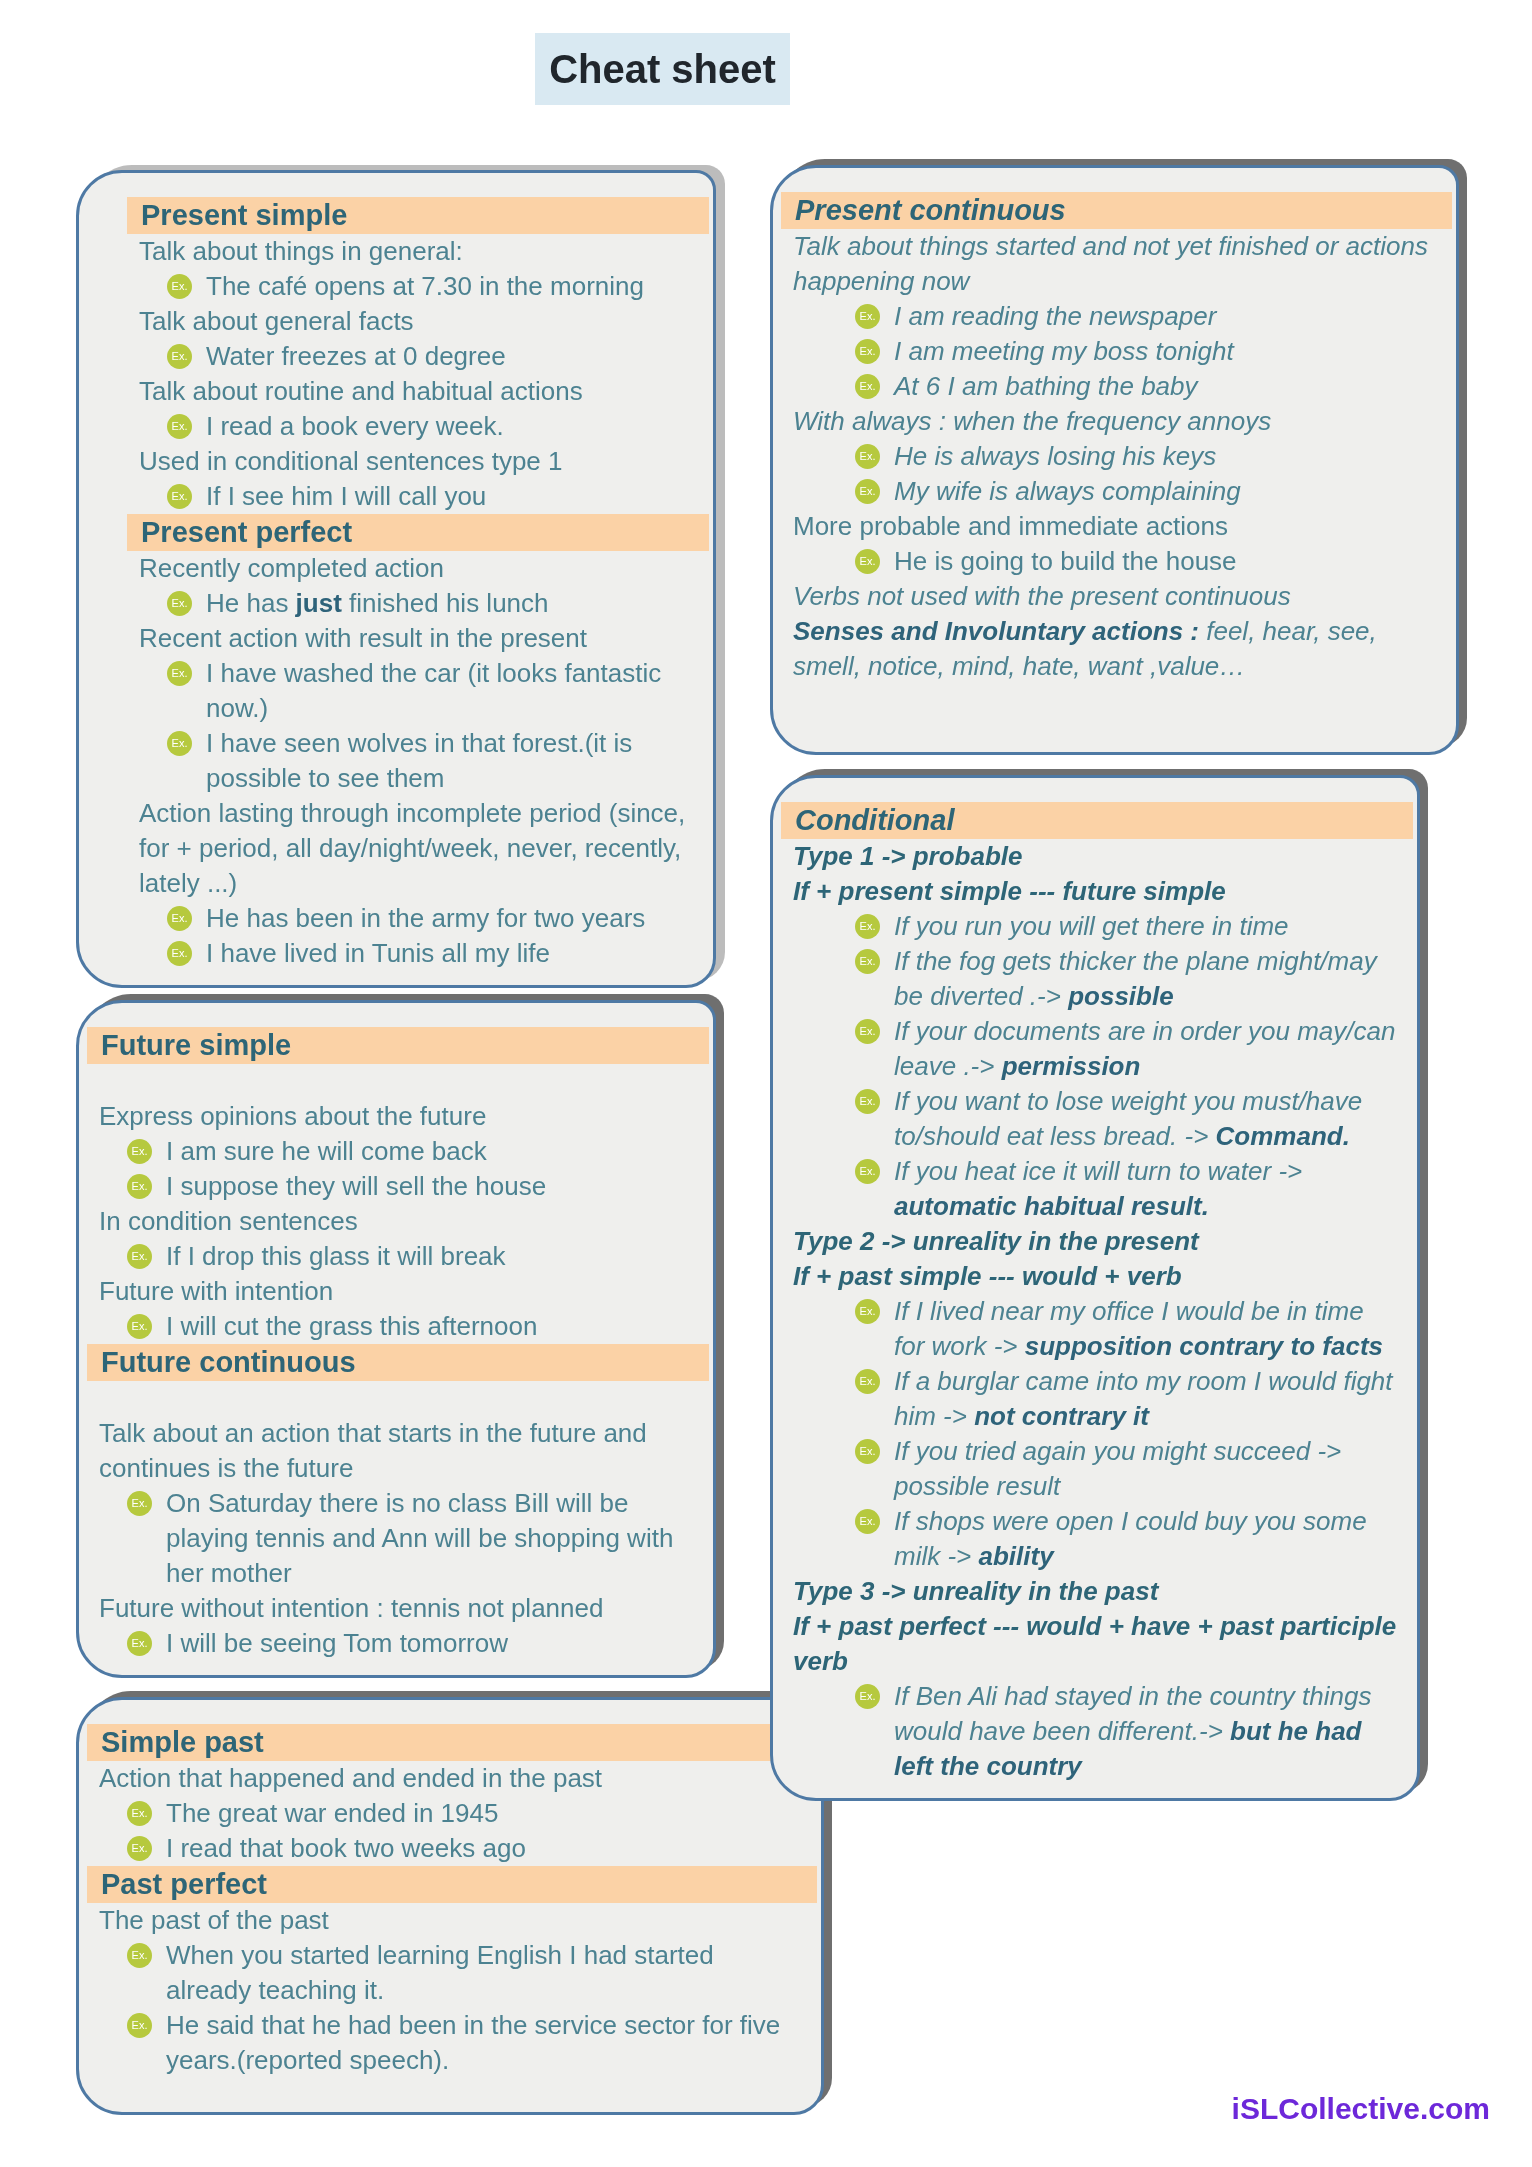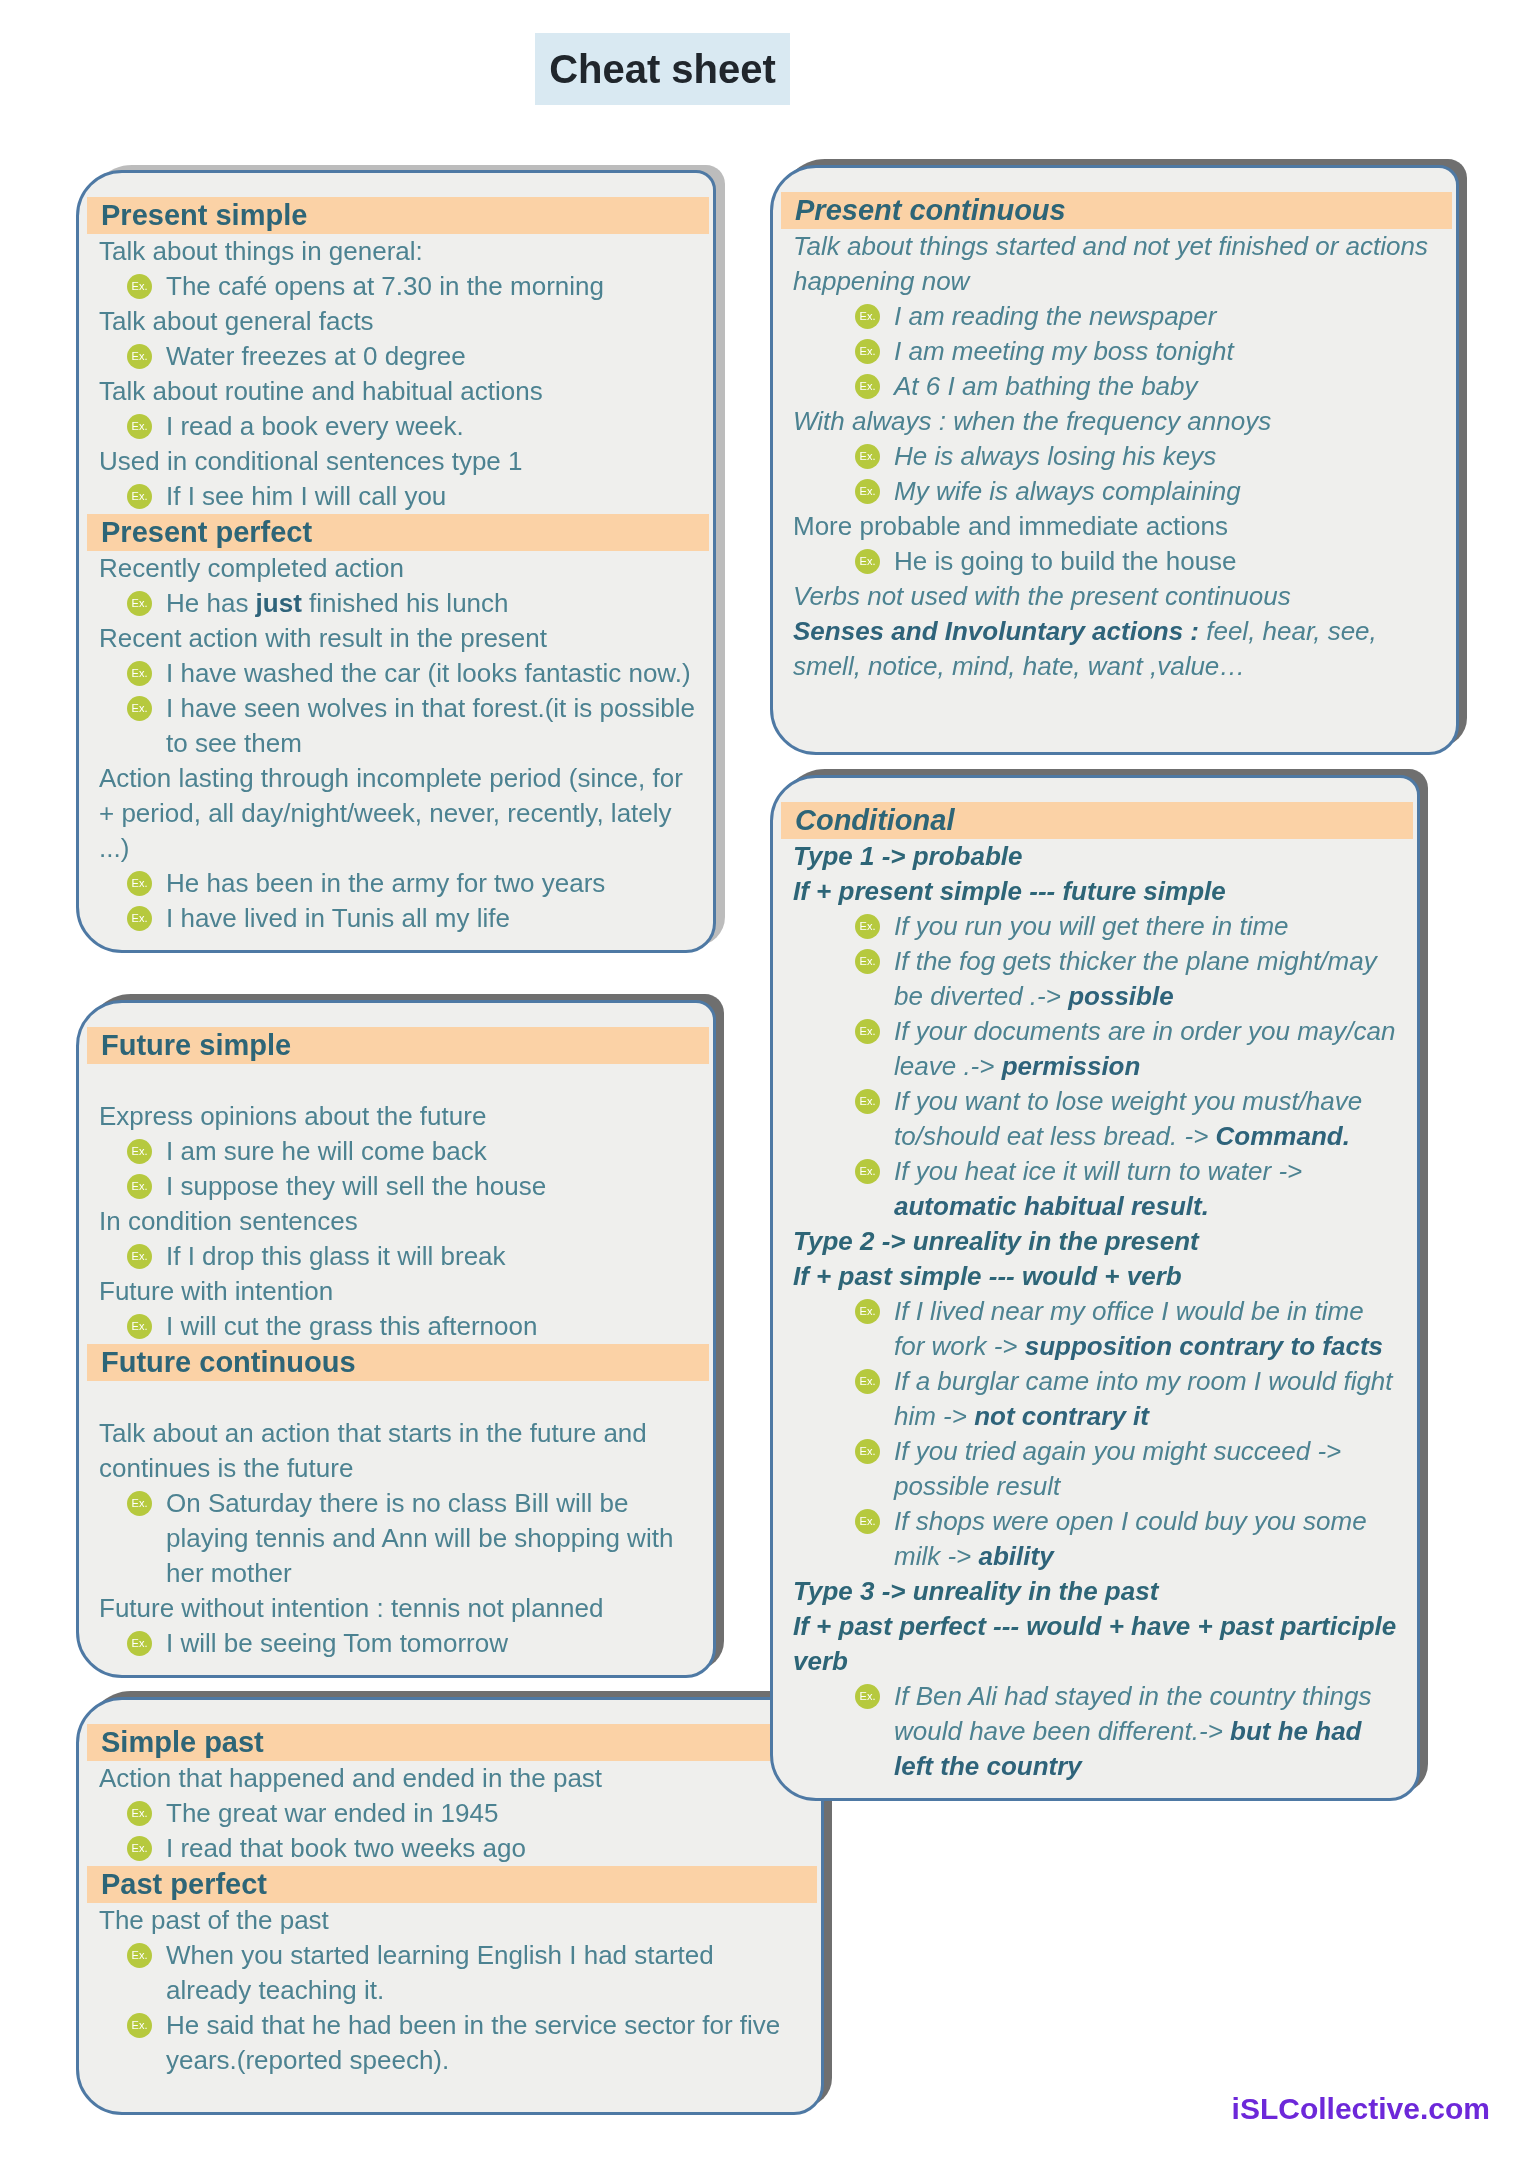--- a/index.html
+++ b/index.html
@@ -10,21 +10,21 @@
   html,body{margin:0;padding:0;background:#fff;}
   #page{position:relative;width:1532px;height:2167px;background:#fff;
         font-family:"Liberation Sans",sans-serif;overflow:hidden;}
   #page-title{position:absolute;left:513px;top:33px;width:255px;height:72px;
         background:var(--title-bg);color:#20262c;font-size:40px;font-weight:bold;
         display:flex;align-items:center;justify-content:center;margin-left:22px;}
   .box{position:absolute;background:var(--box-bg);border:3px solid var(--border);
        border-radius:46px 20px 30px 46px;box-shadow:9px -7px 0 -1px var(--shadow);
        padding-top:24px;padding-bottom:14px;box-sizing:border-box;color:var(--body-text);
        font-size:26px;}
-  #box-present{left:76px;top:170px;width:640px;min-height:770px;box-shadow:10px -6px 0 -1px #bcbcbc;}
+  #box-present{left:76px;top:170px;width:640px;min-height:770px;box-shadow:10px -6px 0 -1px #bcbcbc;padding-left:40px;}
   #box-future{left:76px;top:1000px;width:640px;min-height:672px;}
   #box-past{left:76px;top:1697px;width:748px;min-height:418px;}
   #box-prescont{left:770px;top:165px;width:689px;min-height:590px;}
   #box-conditional{left:770px;top:775px;width:650px;min-height:1010px;}
   .box.italic{font-style:italic;}
   .bar{height:37px;line-height:37px;background:var(--header-bg);color:var(--header-text);
        font-weight:bold;font-size:29px;padding-left:14px;margin:0 4px 0 8px;}
   .line{line-height:35px;padding:0 12px 0 20px;}
   .line .b,.bar .b{font-weight:bold;color:var(--bold-text);}
   .line.subheader{font-weight:bold;color:var(--header-text);}

